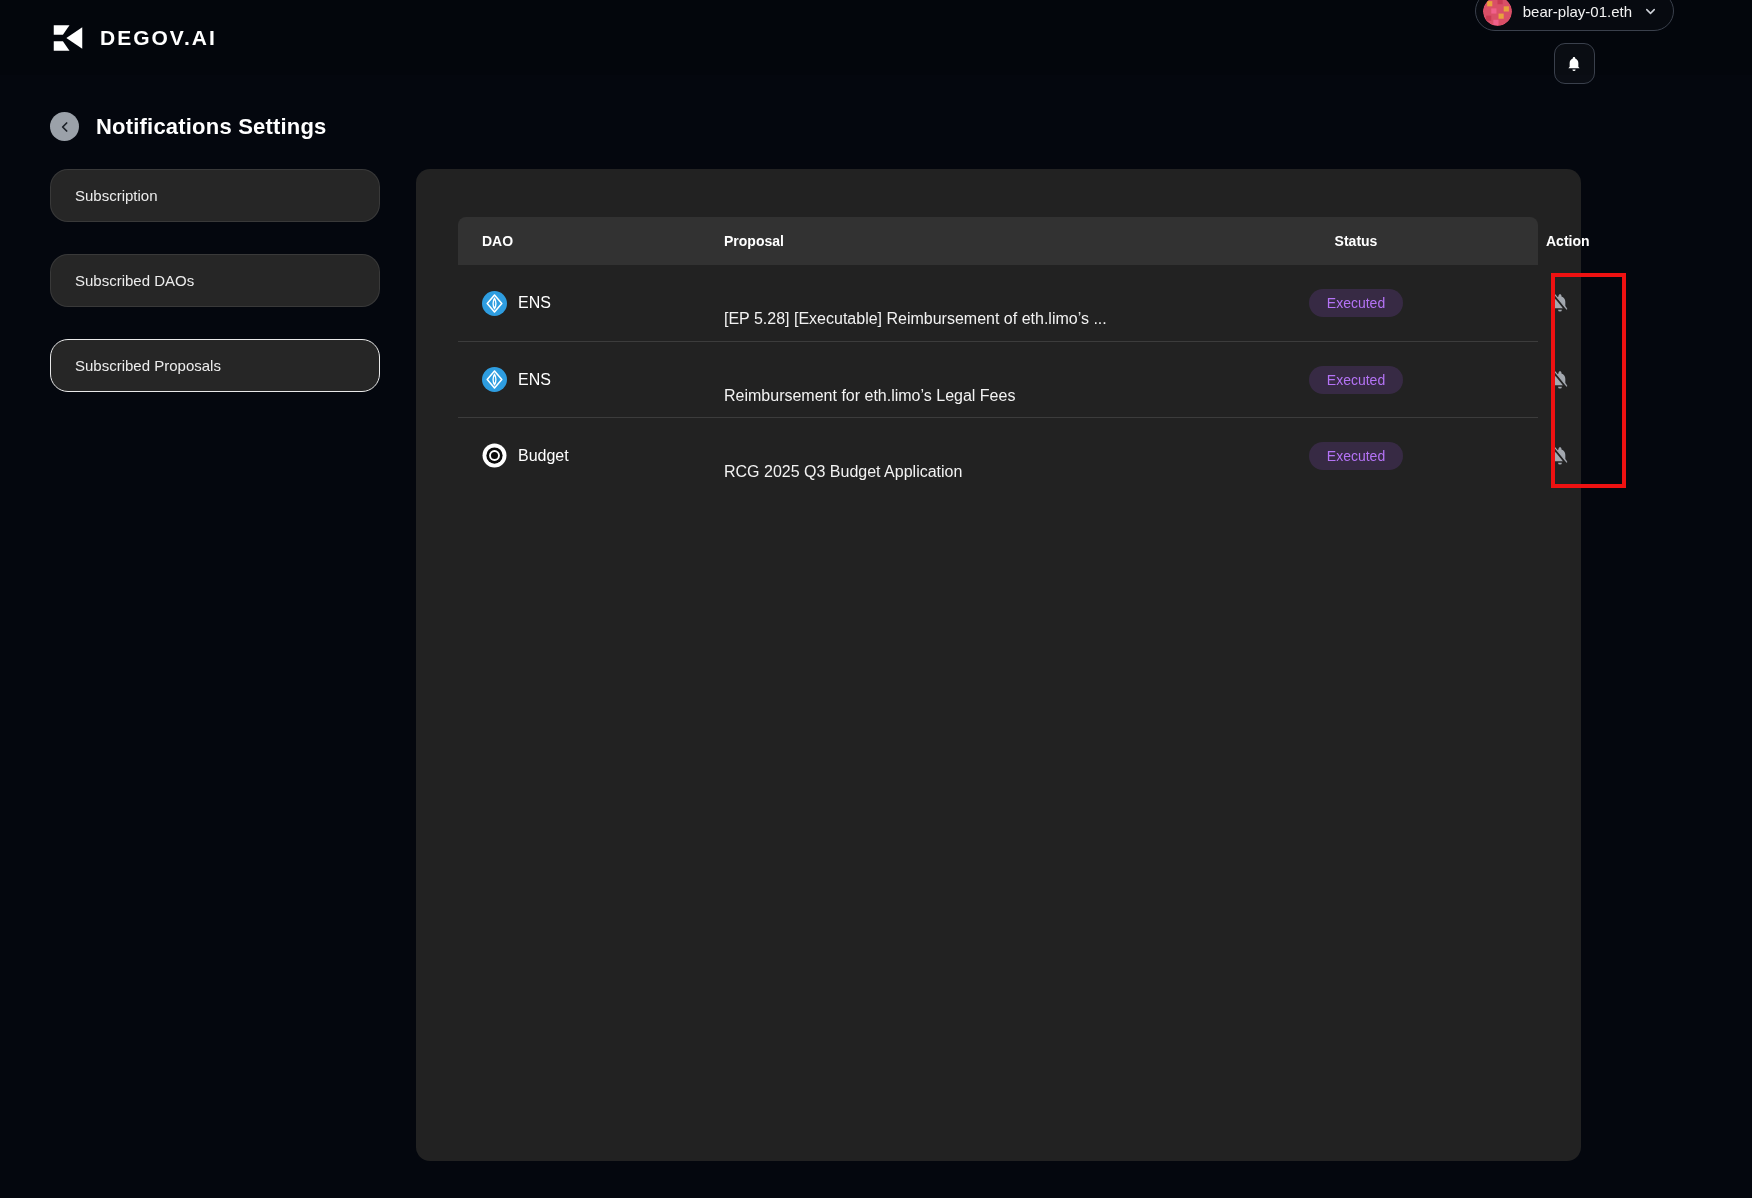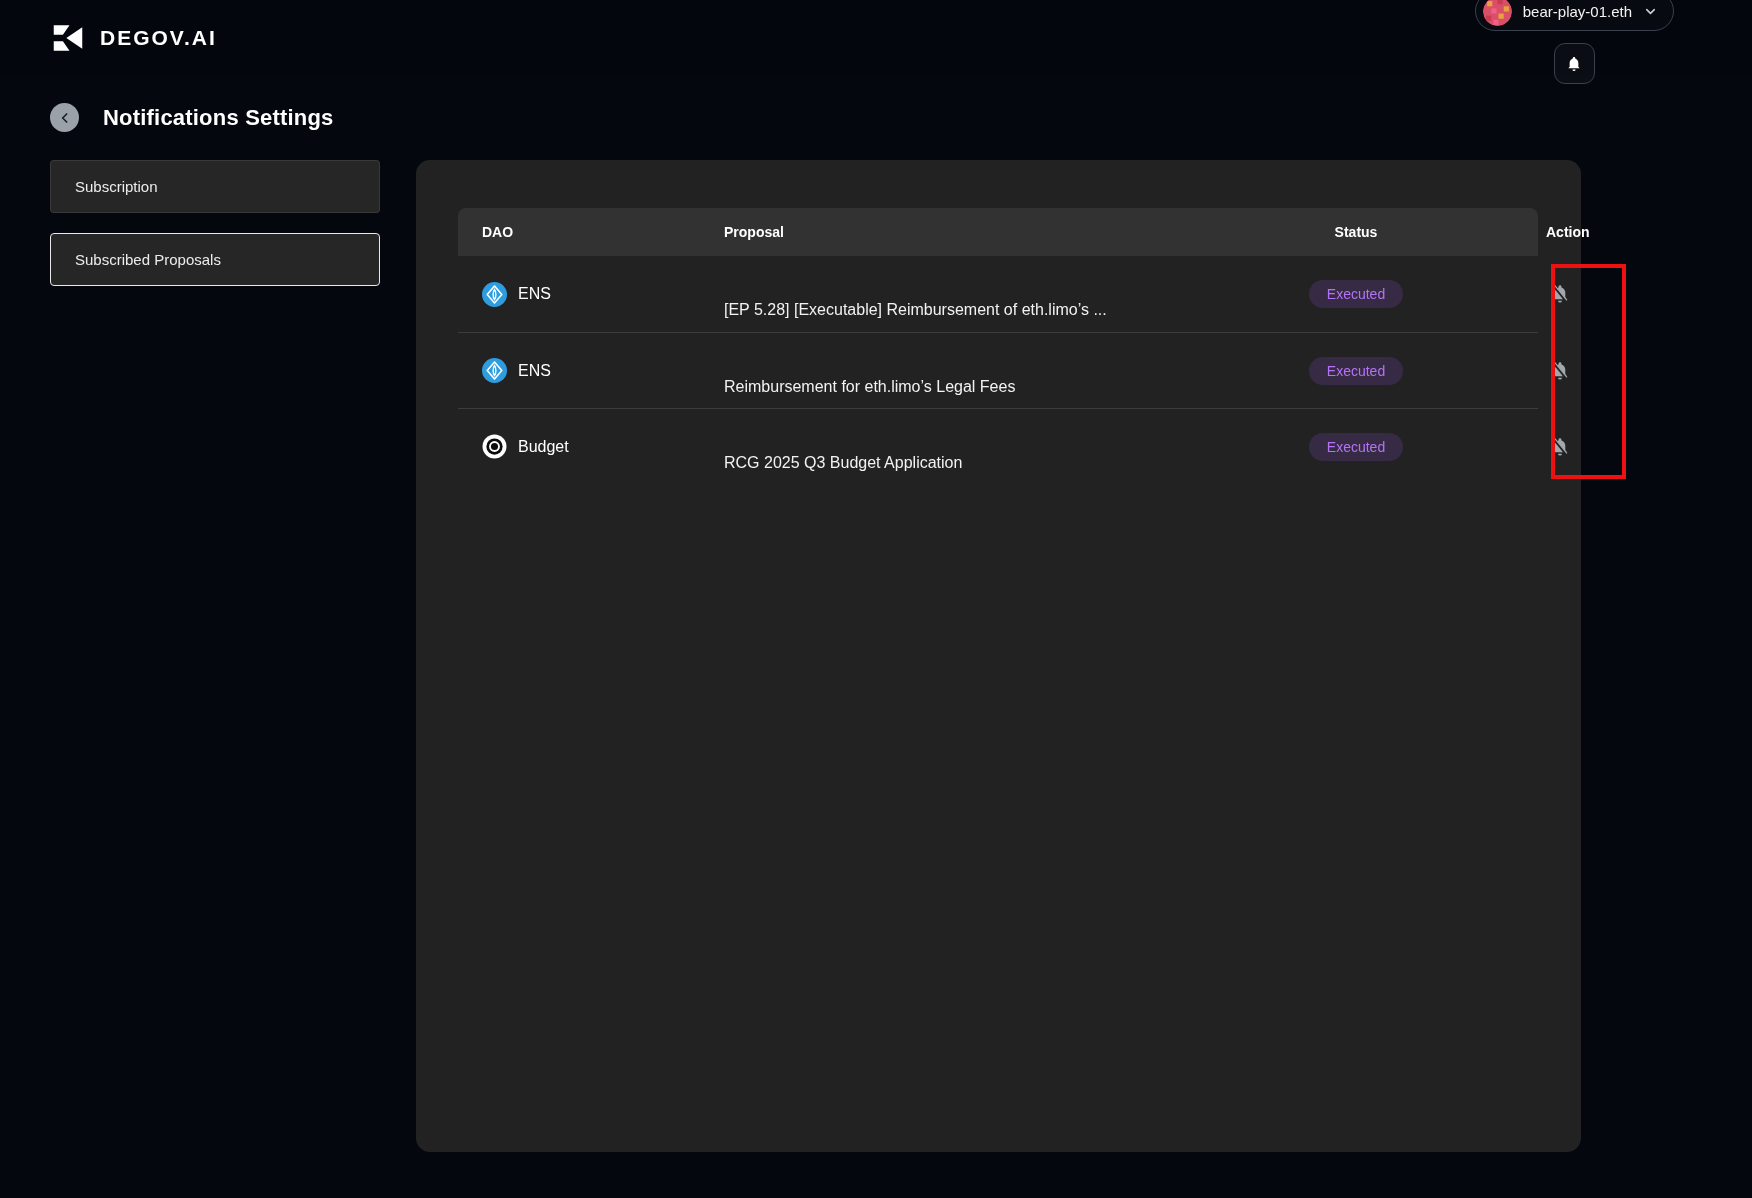--- a/index.html
+++ b/index.html
@@ -16,30 +16,30 @@
   .account-pill { display: flex; align-items: center; gap: 11px; height: 40px;
     border: 1px solid #3a404c; border-radius: 20px; padding: 0 15px 0 7px;
     background: rgba(255,255,255,0.02); cursor: pointer; }
   .avatar { width: 29px; height: 29px; border-radius: 50%; overflow: hidden; display: block; }
   .account-name { color: #f2f2f2; font-size: 15px; font-weight: 500; }
   .icon-btn { width: 41px; height: 41px; border: 1px solid #3a404c; border-radius: 11px;
     background: rgba(255,255,255,0.03); display: flex; align-items: center; justify-content: center;
     cursor: pointer; }
 
   
-  .title-row { margin: 28px 0 0 50px; display: flex; align-items: center; gap: 24px; }
+  .title-row { margin: 37px 0 0 50px; display: flex; align-items: center; gap: 17px; }
   .back-btn { width: 29px; height: 29px; border-radius: 50%; background: #9ba1a9;
     display: flex; align-items: center; justify-content: center; cursor: pointer; border: none; }
   .page-title { color: #ffffff; font-size: 22px; font-weight: 700; letter-spacing: .2px; }
 
   
   .layout { display: flex; align-items: flex-start; gap: 36px; margin: 28px 0 0 50px; }
   .sidebar { width: 330px; flex: none; }
-  .side-btn { display: flex; align-items: center; width: 100%; height: 53px; margin-bottom: 20px;
-    background: #262626; border: 1px solid rgba(255,255,255,0.09); border-radius: 4px;
+  .side-btn { display: flex; align-items: center; width: 100%; height: 53px; margin-bottom: 32px;
+    background: #262626; border: 1px solid rgba(255,255,255,0.09); border-radius: 18px;
     color: #ececec; font-size: 15px; padding-left: 24px; cursor: pointer; text-align: left;
     font-family: inherit; }
   .side-btn.active { border: 1.5px solid #e9e9e9; }
 
   
   .panel { position: relative; width: 1165px; height: 992px; background: #222222;
     border-radius: 14px; padding: 48px 43px 0 42px; }
   .grid-row { display: grid; grid-template-columns: 266px 564px 240px 1fr; align-items: center; }
   .thead { height: 48px; background: #323232; border-radius: 8px 8px 0 0;
     color: #ffffff; font-size: 14px; font-weight: 700; }
@@ -114,20 +114,23 @@
   </button>
   <h1 class="page-title">Notifications Settings</h1>
 </div>
 
 <div class="layout">
 
   <aside class="sidebar">
     <button class="side-btn">
       <span>Subscription</span>
     </button>
+    <button class="side-btn">
+      <span>Subscribed DAOs</span>
+    </button>
     <button class="side-btn active">
       <span>Subscribed Proposals</span>
     </button>
   </aside>
 
   <main class="panel">
 
     <div class="grid-row thead">
       <div class="th-dao">DAO</div>
       <div>Proposal</div>

